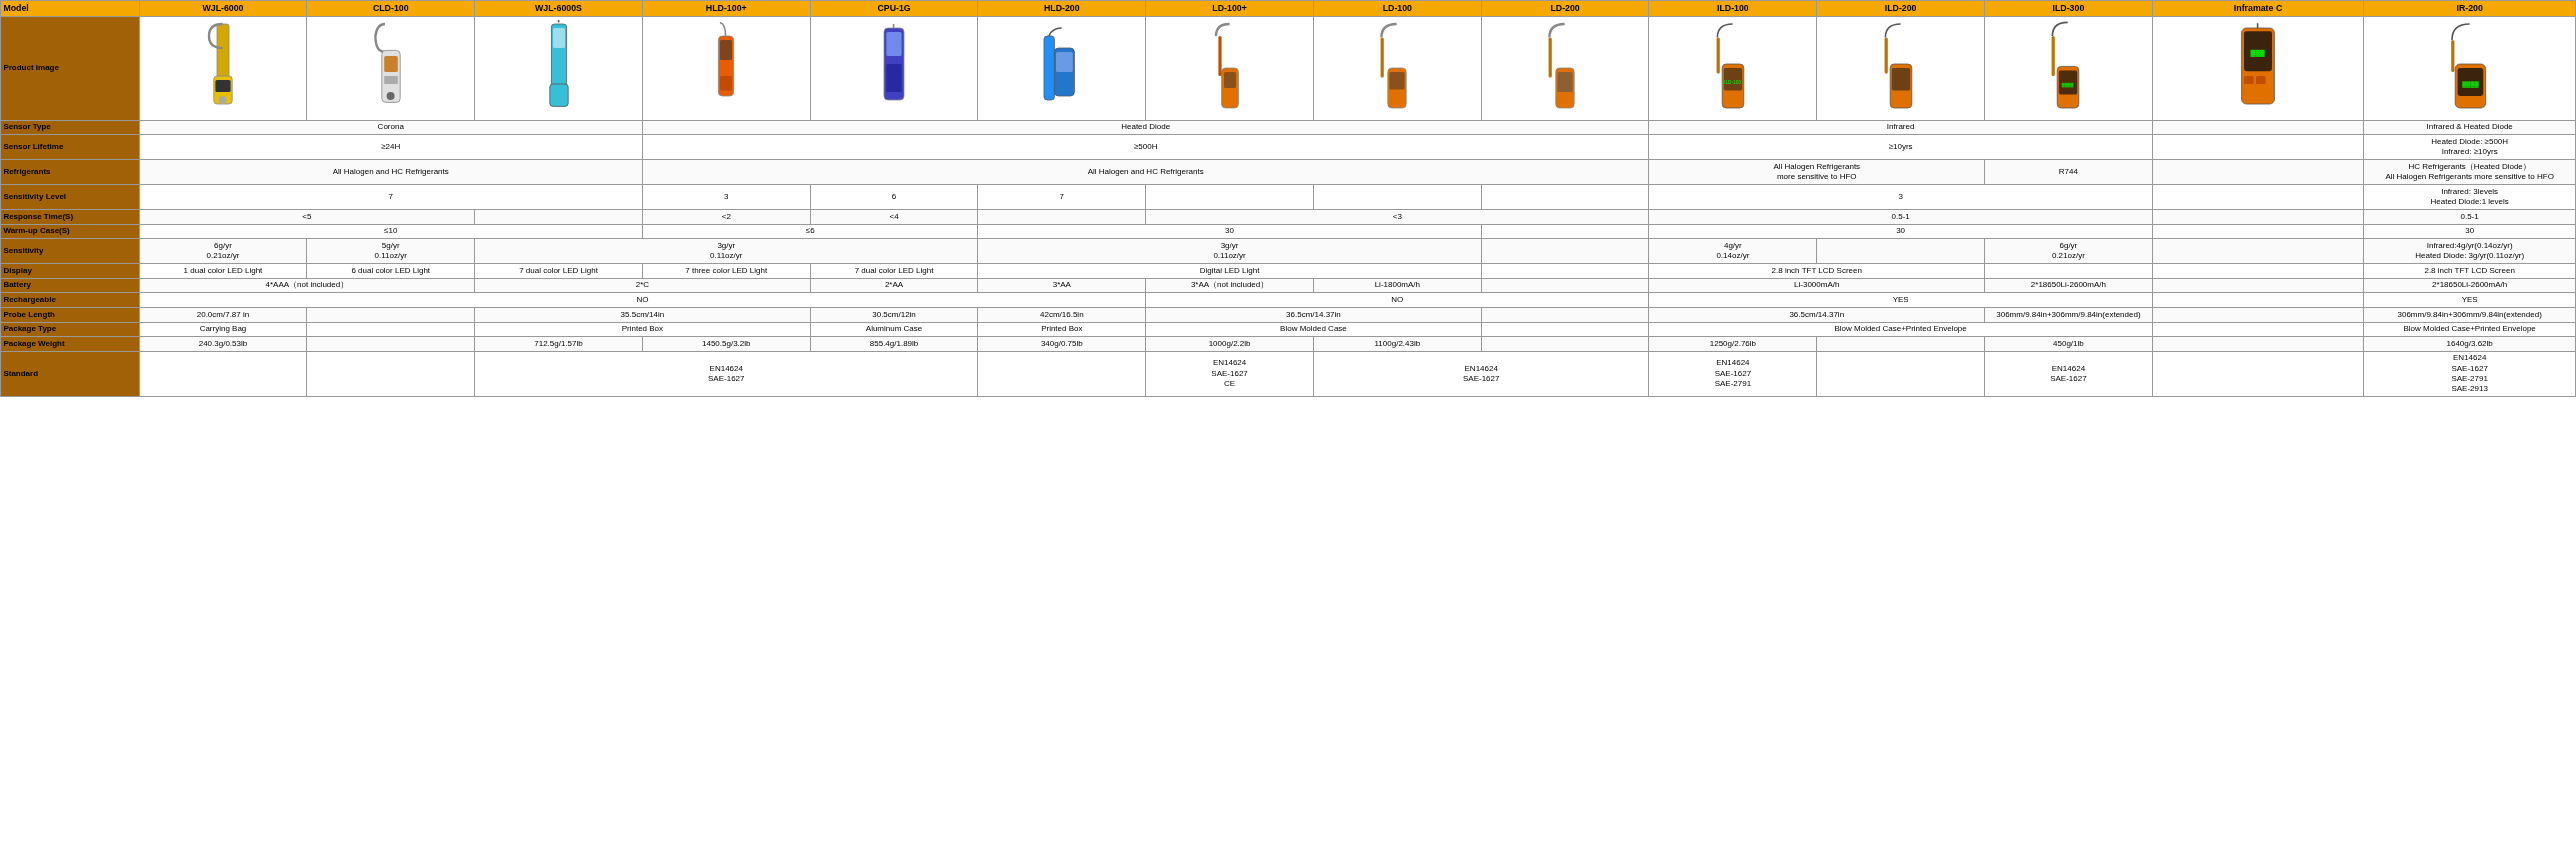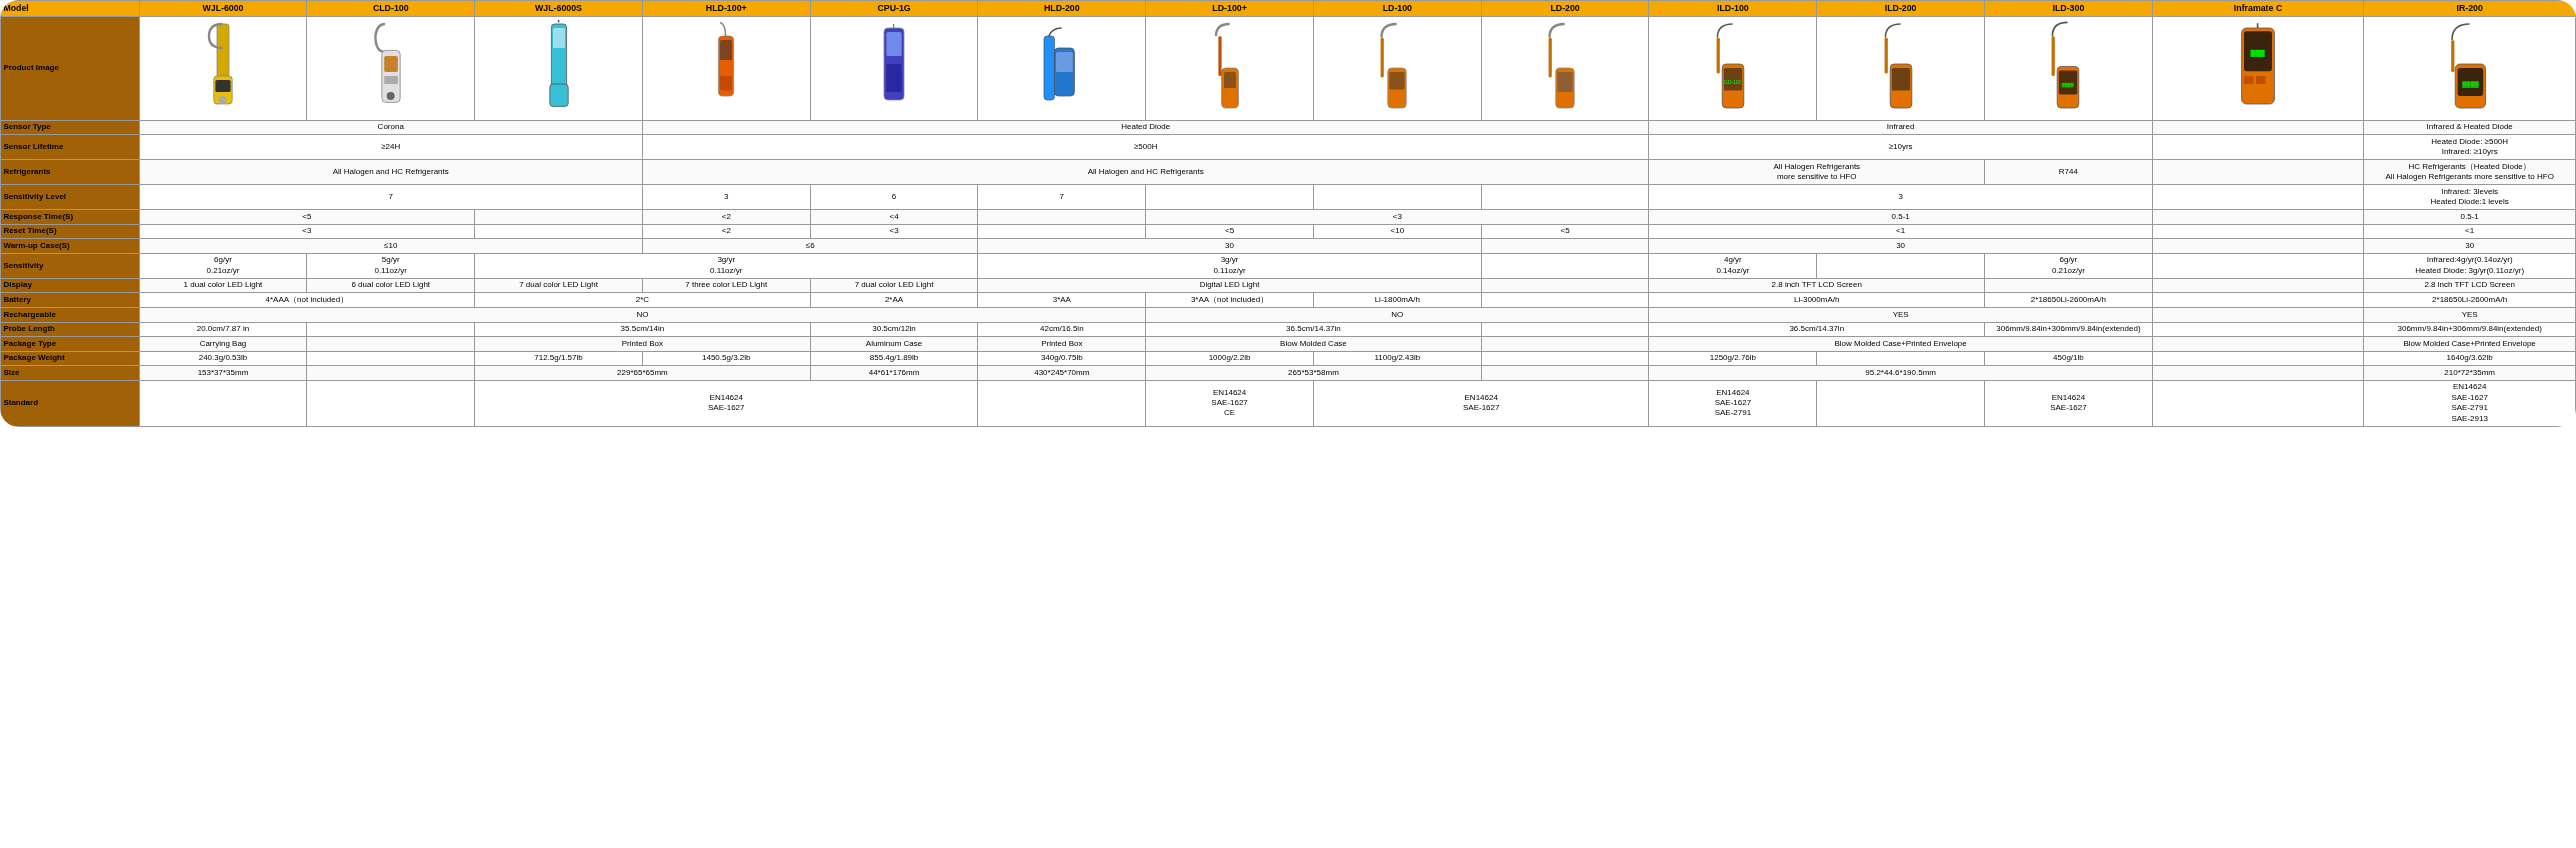--- a/index.html
+++ b/index.html
@@ -32,21 +32,21 @@
     .product-image-cell {
       height: 104px;
       padding: 3.2px;
     }
     tr:nth-child(even) td:not(.row-header) { background-color: #fafafa; }
     tr:nth-child(odd) td:not(.row-header) { background-color: #ffffff; }
   </style>
 </head>
 <body>
 
-<div style="overflow-x:auto;border-radius:19px;">
+<div style="overflow-x:auto;">
 <table id="main-table">
   <colgroup>
     <col style="width:76px">
     <col style="width:92px">
     <col style="width:92px">
     <col style="width:92px">
     <col style="width:92px">
     <col style="width:92px">
     <col style="width:92px">
     <col style="width:92px">
@@ -270,34 +270,20 @@
       <td></td>
       <td>&lt;2</td>
       <td>&lt;4</td>
       <td></td>
       <td colspan="3">&lt;3</td>
       <td colspan="3">0.5-1</td>
       <td></td>
       <td>0.5-1</td>
     </tr>
 
-    <tr>
-      <td class="row-header">Reset Time(S)</td>
-      <td colspan="2">&lt;3</td>
-      <td></td>
-      <td>&lt;2</td>
-      <td>&lt;3</td>
-      <td></td>
-      <td>&lt;5</td>
-      <td>&lt;10</td>
-      <td>&lt;5</td>
-      <td colspan="3">&lt;1</td>
-      <td></td>
-      <td>&lt;1</td>
-    </tr>
 
     <tr>
       <td class="row-header">Warm-up Case(S)</td>
       <td colspan="3">≤10</td>
       <td colspan="2">≤6</td>
       <td colspan="3">30</td>
       <td></td>
       <td colspan="3">30</td>
       <td></td>
       <td>30</td>
@@ -405,33 +391,20 @@
       <td>1000g/2.2lb</td>
       <td>1100g/2.43lb</td>
       <td></td>
       <td>1250g/2.76lb</td>
       <td></td>
       <td>450g/1lb</td>
       <td></td>
       <td>1640g/3.62lb</td>
     </tr>
 
-    <tr>
-      <td class="row-header">Size</td>
-      <td>153*37*35mm</td>
-      <td></td>
-      <td colspan="2">229*65*65mm</td>
-      <td>44*61*176mm</td>
-      <td>430*245*70mm</td>
-      <td colspan="2">265*53*58mm</td>
-      <td></td>
-      <td colspan="3">95.2*44.6*190.5mm</td>
-      <td></td>
-      <td>210*72*35mm</td>
-    </tr>
 
     <tr>
       <td class="row-header">Standard</td>
       <td></td>
       <td></td>
       <td colspan="3" style="white-space:pre-line;">EN14624
 SAE-1627</td>
       <td></td>
       <td style="white-space:pre-line;">EN14624
 SAE-1627

